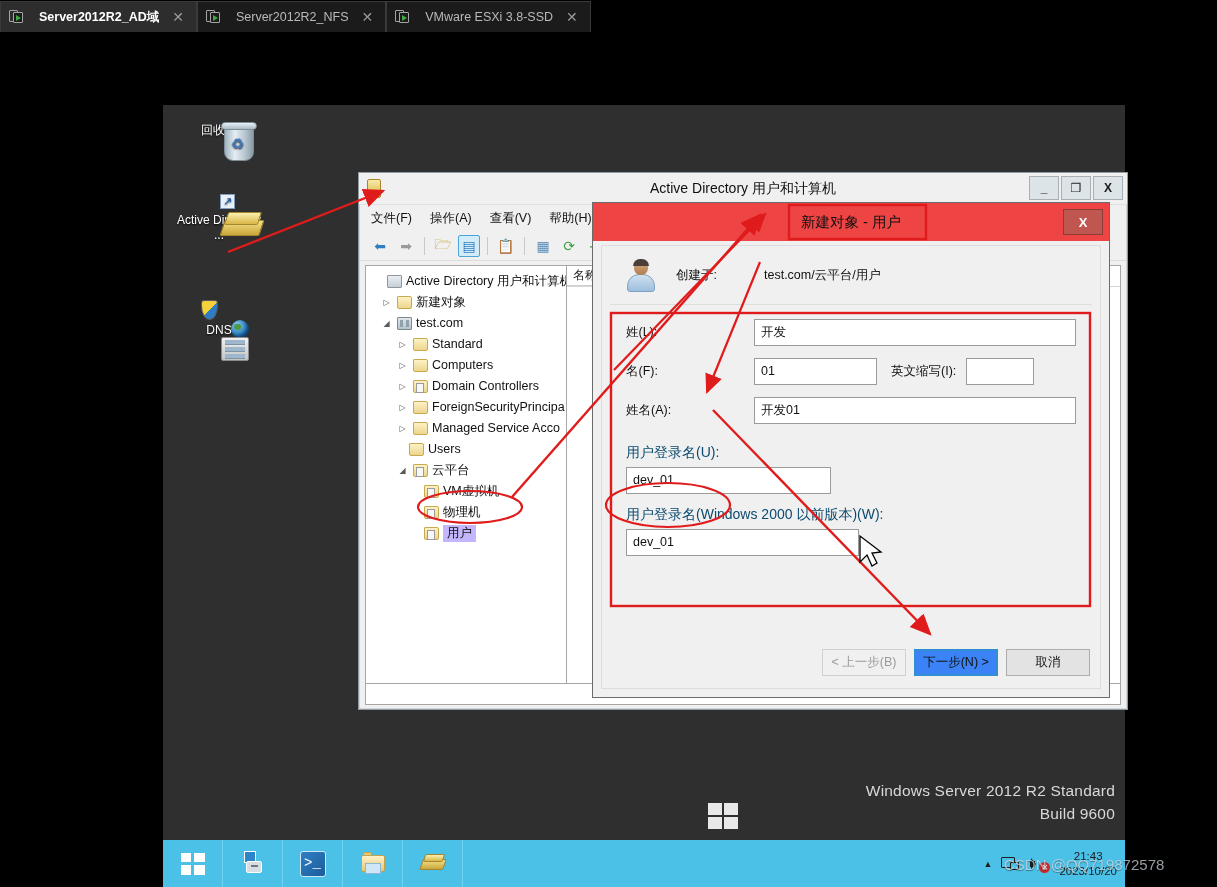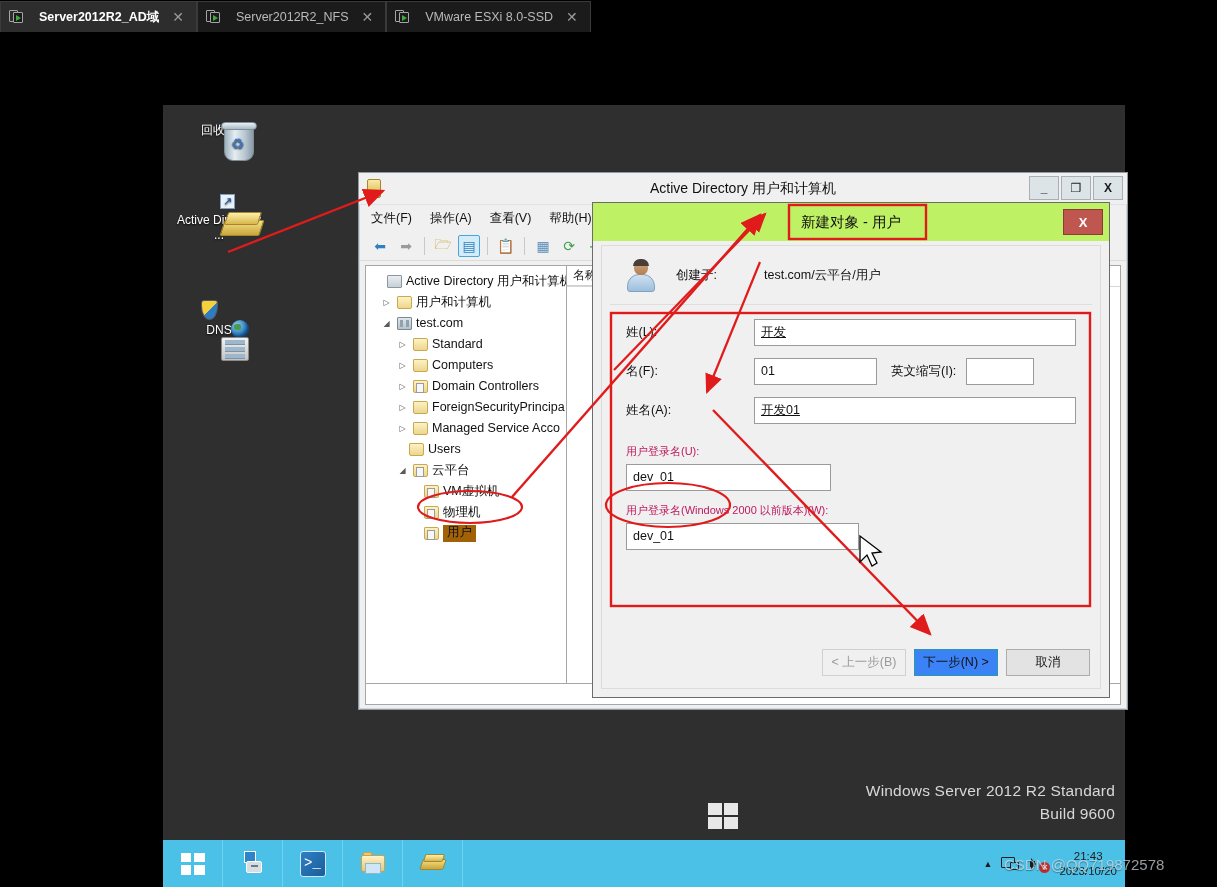--- a/index.html
+++ b/index.html
@@ -261,21 +261,21 @@
   .tnode .nico.dom {
     background: linear-gradient(180deg,#dfe7ec,#b7c3cb);
     border: 1px solid #7e8a92; border-radius: 1px;
   }
   .tnode .nico.dom::after {
     content:""; position:absolute; left:2px; top:2px; right:2px; bottom:2px;
     background:
       linear-gradient(90deg,#8fa2ae 33%, transparent 33% 66%, #8fa2ae 66%);
   }
   .tnode .nlabel { line-height: 1; }
-  .tnode.sel .nlabel { background: #a16207; padding: 2px 4px; font-family: Liberation Mono, monospace; }
+  .tnode.sel .nlabel { background: #c4b5fd; padding: 2px 4px; }
   .hscroll {
     position: absolute; left: 0; right: 0; bottom: 0; height: 17px;
     background: #f0f0f0; border-top: 1px solid #cfcfcf;
     display: flex; align-items: center;
   }
   .hscroll .ar {
     width: 17px; height: 17px; text-align: center; line-height: 16px;
     font-size: 10px; color: #5a5a5a;
   }
   .hscroll .thumb {
@@ -300,21 +300,21 @@
     position: absolute; left: 6px; right: 6px; bottom: 4px; height: 22px;
     background: #fff; border: 1px solid #a6a6a6;
   }
 
   
   .dlg {
     position: absolute; left: 592px; top: 202px; width: 518px; height: 496px;
     background: #f0f0f0; border: 1px solid #6b6b6b;
   }
   .dlg .dtitle {
-    height: 38px; background: #bef264; position: relative;
+    height: 38px; background: #ef4444; position: relative;
     display: flex; align-items: center; justify-content: center;
   }
   .dlg .dtitle .dttxt { font-size: 14.5px; color: #101010; }
   .dlg .dclose {
     position: absolute; right: 6px; top: 6px; width: 40px; height: 26px;
     background: #bf5650; border: 1px solid #8c3c37; color: #fff;
     font-size: 13px; font-weight: bold;
     display: flex; align-items: center; justify-content: center;
   }
   .dlg .dbody {
@@ -347,25 +347,25 @@
     border-top: 1px solid #dedede;
   }
   .frow { display: flex; align-items: center; margin-bottom: 12px; }
   .frow .flbl { width: 128px; font-size: 12.5px; color: #111; flex: none; }
   .fin {
     height: 27px; border: 1px solid #9b9b9b; background: #fff;
     font-size: 12.5px; color: #111; padding: 0 6px; line-height: 25px;
     font-family: "Liberation Sans", sans-serif;
   }
   .fin.readonly { background: #efefef; border: 1px solid #b4b4b4; }
-  .fin.w-full { width: 332px; text-decoration: underline; }
+  .fin.w-full { width: 332px; }
   .fin.w-half { width: 123px; }
   .fin.w-init { width: 68px; }
   .flbl.inline { width: auto; margin: 0 10px 0 14px; }
-  .stacklbl { font-size: 11px; color: #be185d; margin-bottom: 5px; }
+  .stacklbl { font-size: 14px; color: #0c4a6e; margin-bottom: 5px; }
   .logonrow { display: flex; gap: 8px; }
   .fin.logonleft { width: 205px; }
   .sel-wrap { position: relative; width: 205px; }
   .fin.logonsel { width: 205px; padding-right: 22px; }
   .sel-wrap .chev {
     position: absolute; right: 8px; top: 7px; font-size: 11px; color: #333;
     pointer-events: none;
   }
   .fin.prewin-left { width: 180px; }
   .fin.prewin-right { width: 233px; }
@@ -413,21 +413,21 @@
       </span>
       <span class="tlabel">Server2012R2_NFS</span>
       <span class="tclose">✕</span>
     </div>
     <div class="vmtab">
       <span class="vm-ico">
         <span class="sq1"></span>
           <span class="sq2"></span>
           <span class="play"></span>
       </span>
-      <span class="tlabel">VMware ESXi 8.0-SSD</span>
+      <span class="tlabel">VMware ESXi 3.8-SSD</span>
       <span class="tclose">✕</span>
     </div>
   </div>
 
   <div class="desktop">
 
     <div class="dicon" style="left:10px; top:15px;">
       <span class="ic-bin">
         <span class="body"></span><span class="lid"></span><span class="rec">♻</span>
       </span>
@@ -558,21 +558,21 @@
       <div class="treepane">
         <div class="treelist">
           <div class="tnode" style="padding-left:4px;">
             <span class="arrow"></span>
             <span class="nico root"></span>
             <span class="nlabel">Active Directory 用户和计算机</span>
           </div>
           <div class="tnode" style="padding-left:14px;">
             <span class="arrow">▷</span>
             <span class="nico folder"></span>
-            <span class="nlabel">用户和计算机</span>
+            <span class="nlabel">新建对象</span>
           </div>
           <div class="tnode" style="padding-left:14px;">
             <span class="arrow">◢</span>
             <span class="nico dom"></span>
             <span class="nlabel">test.com</span>
           </div>
           <div class="tnode" style="padding-left:30px;">
             <span class="arrow">▷</span>
             <span class="nico folder"></span>
             <span class="nlabel">Standard</span>

